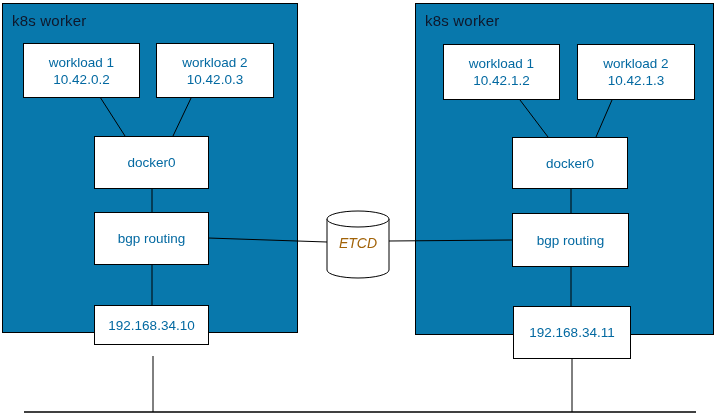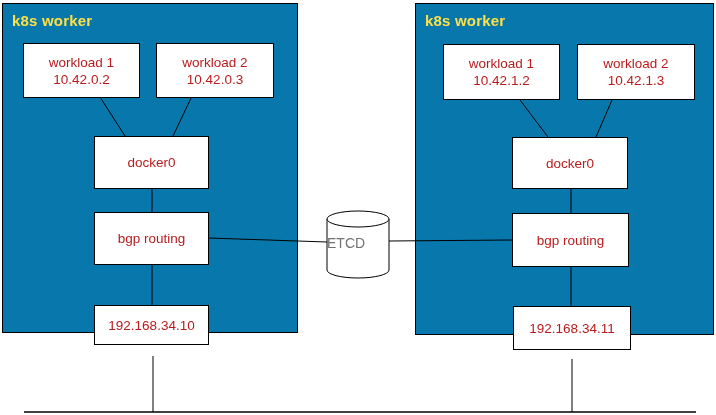--- a/index.html
+++ b/index.html
@@ -15,58 +15,58 @@
     background: #ffffff;
     overflow: hidden;
   }
   .worker {
     position: absolute;
     background: #0878ac;
     border: 1px solid #000000;
     box-sizing: border-box;
   }
   .worker-title {
-    color: #fde047;
+    color: #0f172a;
     font-size: 15px;
     padding: 8px 0 0 9px;
     letter-spacing: 0.2px;
     white-space: nowrap;
-    font-weight: bold;
   }
   .node {
     position: absolute;
     background: #ffffff;
     border: 1px solid #000000;
     box-sizing: border-box;
     display: flex;
     flex-direction: column;
     align-items: center;
     justify-content: center;
     text-align: center;
     font-size: 13.5px;
     line-height: 17px;
-    color: #b91c1c;
+    color: #0369a1;
     z-index: 3;
   }
   .wires {
     position: absolute;
     left: 0;
     top: 0;
     z-index: 2;
     pointer-events: none;
   }
   .etcd-label {
     position: absolute;
     left: 327px;
     top: 235px;
     width: 62px;
-    text-align: left;
+    text-align: center;
     font-size: 14px;
-    color: #737373;
+    color: #a16207;
     z-index: 4;
+    font-style: italic;
   }
 </style>
 </head>
 <body>
 
 <div class="canvas">
 
   <div class="worker" style="left:2px; top:3px; width:296px; height:330px;">
     <div class="worker-title">k8s worker</div>
   </div>
@@ -117,17 +117,17 @@
   <div class="node" style="left:443px; top:44px; width:117px; height:56px;">
     <div>workload 1</div>
     <div>10.42.1.2</div>
   </div>
   <div class="node" style="left:577px; top:44px; width:118px; height:56px;">
     <div>workload 2</div>
     <div>10.42.1.3</div>
   </div>
   <div class="node" style="left:512px; top:137px; width:116px; height:52px;">docker0</div>
   <div class="node" style="left:512px; top:213px; width:117px; height:54px;">bgp routing</div>
-  <div class="node" style="left:513px; top:306px; width:118px; height:44px;">192.168.34.11</div>
+  <div class="node" style="left:513px; top:306px; width:118px; height:53px;">192.168.34.11</div>
 
   <div class="etcd-label">ETCD</div>
 
 </div>
 
 </body></html>

